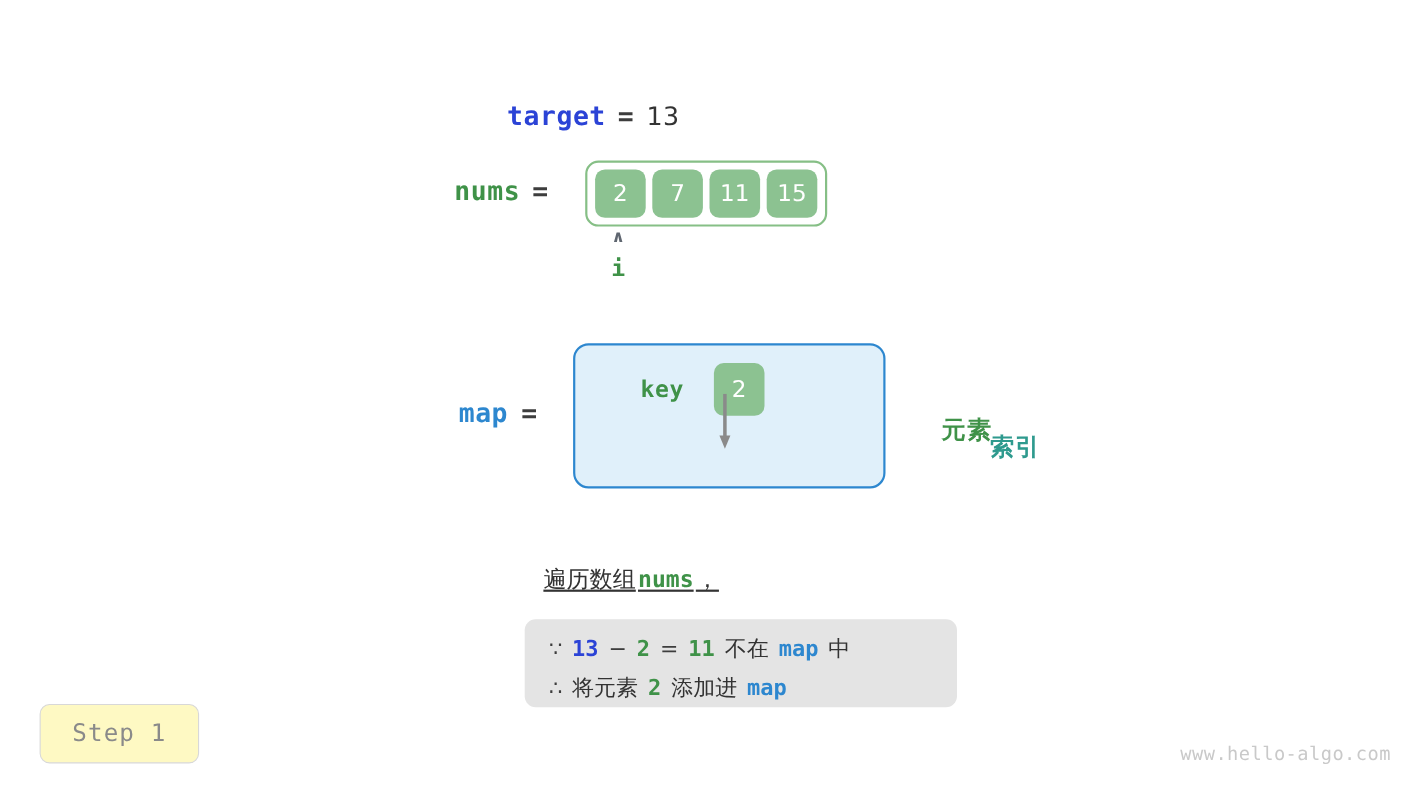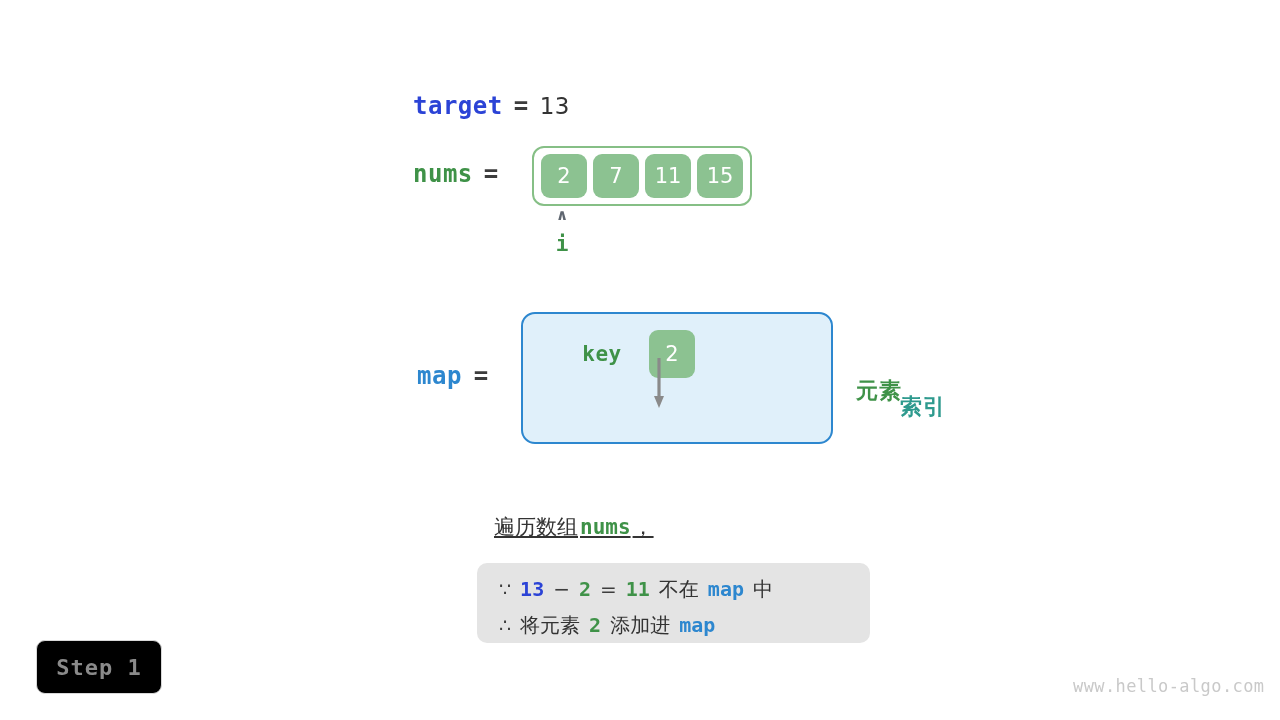--- a/index.html
+++ b/index.html
@@ -28,21 +28,21 @@
   #target-row {
     left: 413px;
     top: 92px;
     display: flex;
     align-items: baseline;
     gap: 11px;
     font-size: 24px;
     font-weight: bold;
     letter-spacing: 0.5px;
   }
-  .var-blue-strong { color: #2b43d6; }
+  .var-blue-strong { color: #2b43d6; margin-left: 48px; }
   .eq-sign { color: #3d3d3d; font-weight: bold; }
   .plain-num {
     color: #333333;
     font-weight: normal;
     font-family: "DejaVu Sans", sans-serif;
     font-size: 23px;
   }
 
   
   #nums-row {
@@ -115,21 +115,21 @@
     gap: 12px;
     font-size: 24px;
     font-weight: bold;
     letter-spacing: 0.5px;
   }
   .var-blue-light { color: #2d87cf; }
 
   #map-box {
     left: 521px;
     top: 312px;
-    width: 312px;
+    width: 284px;
     height: 132px;
     background: #e0f0fa;
     border: 2px solid #2d87cf;
     border-radius: 14px;
     box-sizing: border-box;
   }
   .map-row {
     position: absolute;
     display: flex;
     align-items: center;
@@ -247,31 +247,31 @@
     color: #2d87cf;
     font-family: "DejaVu Sans Mono", monospace;
     font-weight: bold;
   }
   .cjk { font-family: "DejaVu Sans", sans-serif; color: #333333; }
 
   
   #step-badge {
     left: 36px;
     top: 640px;
-    width: 126px;
+    width: 145px;
     height: 54px;
     border: 1px solid #d8d8d8;
     border-radius: 9px;
-    background: #000000;
+    background: #fef9c3;
     display: flex;
     align-items: center;
     justify-content: center;
     color: #8a8a8a;
     font-size: 22px;
-    font-weight: bold;
+    font-weight: normal;
     letter-spacing: 1px;
     box-sizing: border-box;
   }
 
   
   #watermark {
     left: 1073px;
     top: 676px;
     font-size: 17px;
     color: #c9c9c9;

